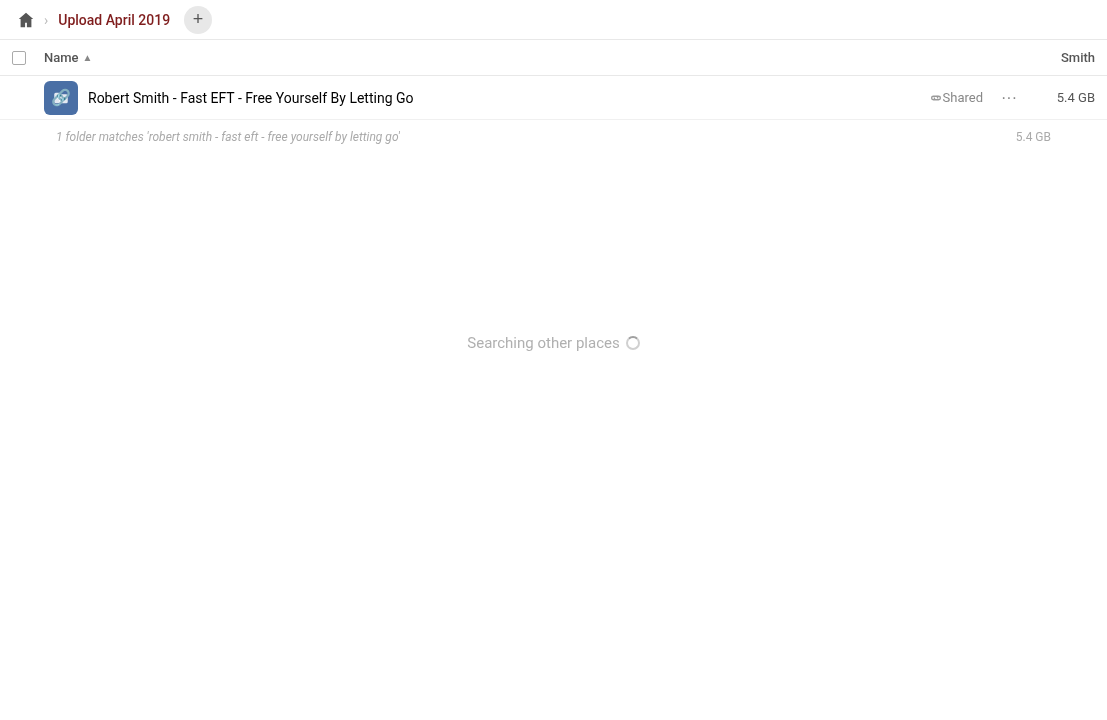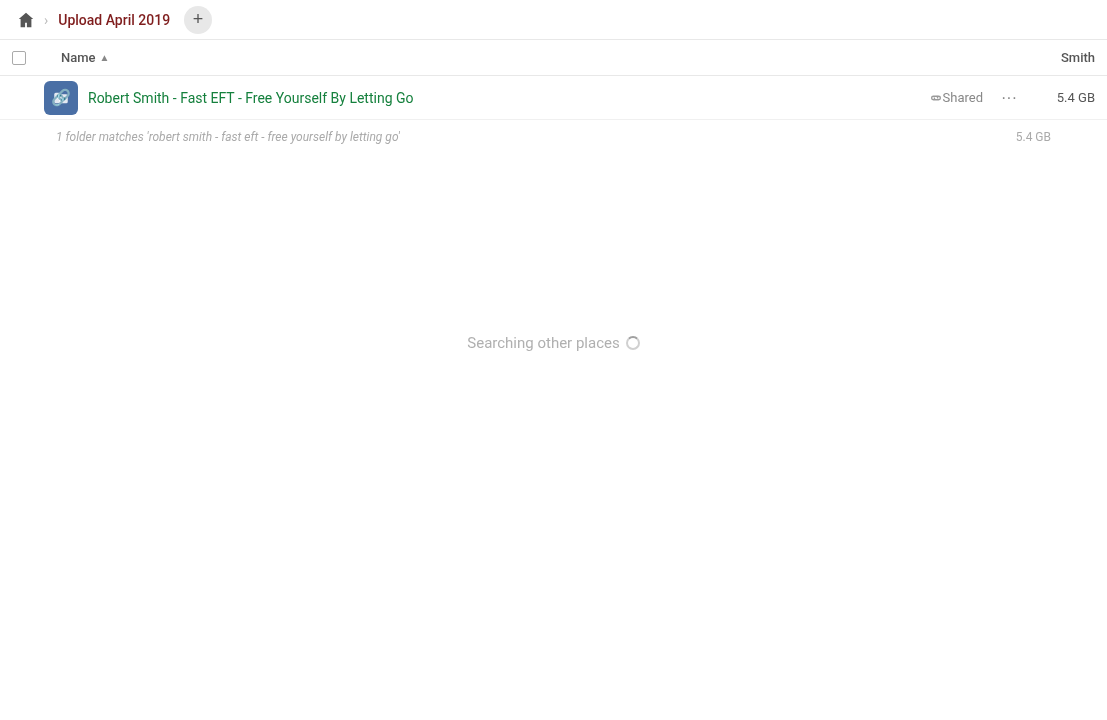--- a/index.html
+++ b/index.html
@@ -94,21 +94,20 @@
 
     .name-col-header {
       flex: 1;
       display: flex;
       align-items: center;
       font-size: 13px;
       color: #555;
       font-weight: 500;
       cursor: pointer;
       user-select: none;
-      margin-left: 17px;
     }
 
     .sort-arrow {
       margin-left: 4px;
       font-size: 10px;
       color: #888;
     }
 
     .size-col-header {
       width: 80px;
@@ -143,21 +142,21 @@
 
     .file-icon-wrap svg {
       width: 18px;
       height: 18px;
       fill: none;
     }
 
     .file-name {
       flex: 1;
       font-size: 14px;
-      color: #15803d;
+      color: #000000;
       white-space: nowrap;
       overflow: hidden;
       text-overflow: ellipsis;
     }
 
     .shared-badge {
       display: flex;
       align-items: center;
       color: #888;
       font-size: 13px;

